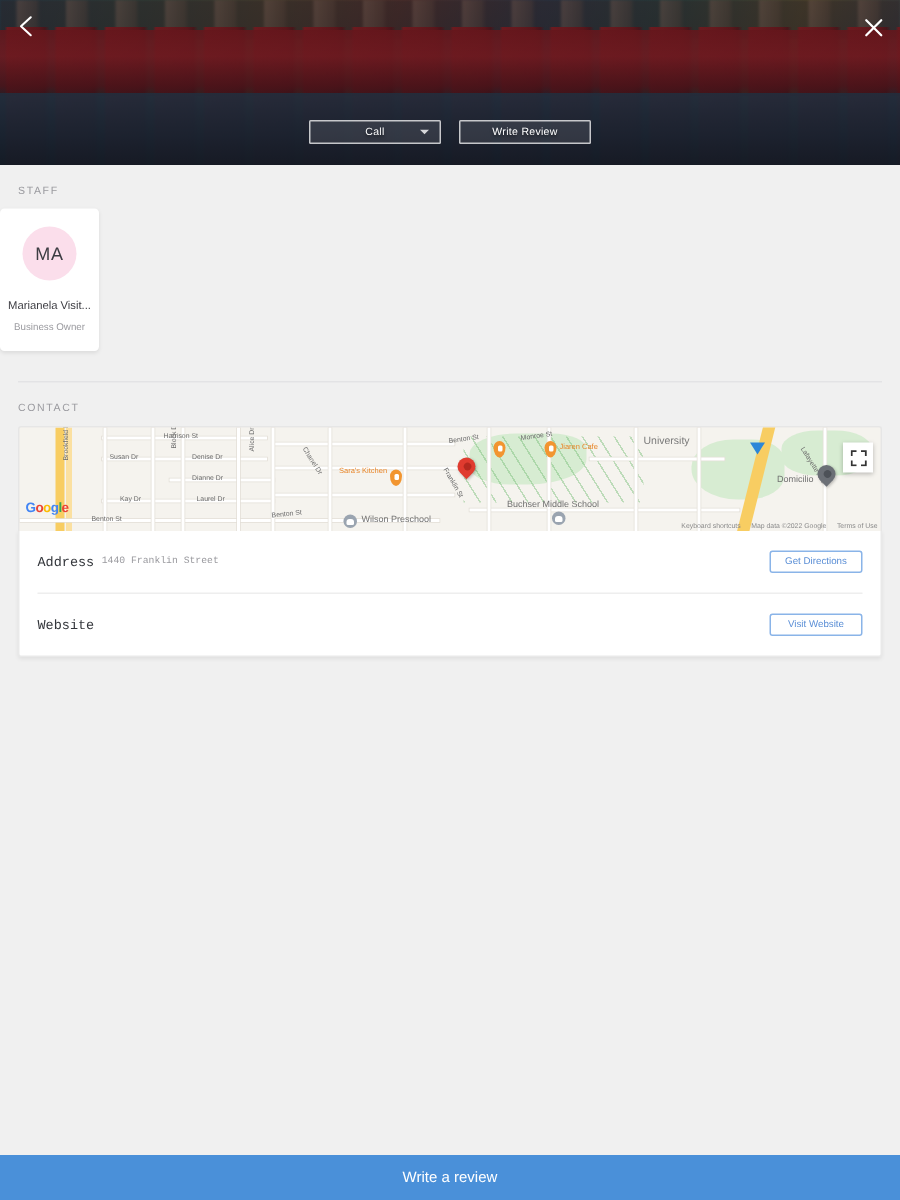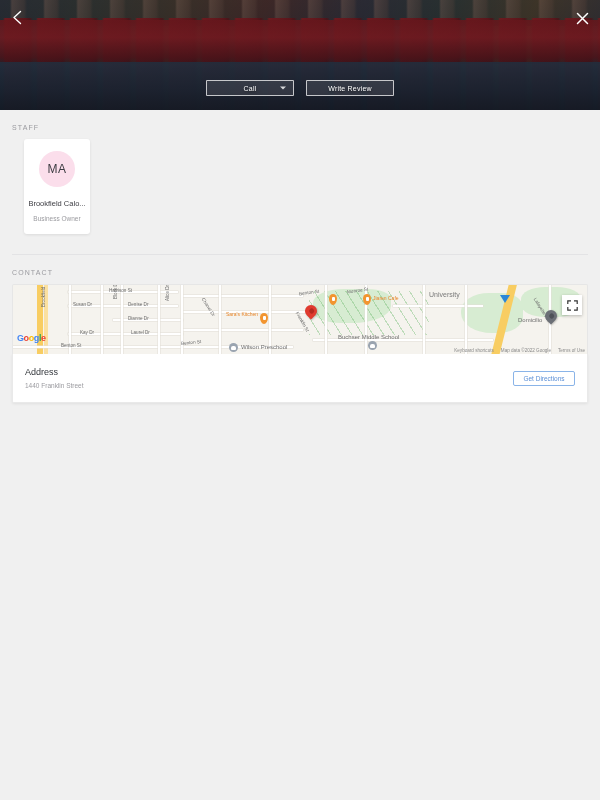--- a/index.html
+++ b/index.html
@@ -106,21 +106,21 @@
   }
 
   
   .section-label {
     font-size: 7px; letter-spacing: 1.1px; color: #9a9a9f;
     text-transform: uppercase; padding: 14px 12px 8px 12px;
   }
   .divider { height: 1px; background: #e3e3e5; margin: 0 12px; }
 
   
-  .staff-row { padding: 0 24px; display: flex; gap: 10px; }
+  .staff-row { padding: 0 0; display: flex; gap: 10px; }
   .staff-card {
     width: 66px; background: #fff; border-radius: 3px;
     box-shadow: 0 1px 3px rgba(0,0,0,0.09);
     padding: 12px 4px 12px 4px;
     display: flex; flex-direction: column; align-items: center;
     cursor: pointer;
   }
   .avatar {
     width: 36px; height: 36px; border-radius: 50%;
     background: #fbdeeb; color: #3c3c42;
@@ -247,21 +247,21 @@
     border-radius: 0 0 2px 2px;
     box-shadow: 0 1px 3px rgba(0,0,0,0.07);
     padding: 0 12px;
   }
   .contact-item {
     display: flex; align-items: center; justify-content: space-between;
     padding: 13px 0 13px 0;
     border-bottom: 1px solid #eeeeee;
   }
   .contact-item:last-child { border-bottom: none; }
-  .ci-text { display: flex; flex-direction: column; gap: 5px; }
+  .ci-text { display: flex; flex-direction: row; gap: 5px; font-family: Liberation Mono, monospace; }
   .ci-label { font-size: 9px; color: #33363b; }
   .ci-value { font-size: 6.5px; color: #9a9a9f; }
   .ci-btn {
     min-width: 62px; height: 15px; border: 1px solid #8ab4e8;
     background: #fff; color: #5b8fd6; font-size: 6.5px;
     border-radius: 2px; cursor: pointer;
     display: flex; align-items: center; justify-content: center;
   }
 
   .spacer { height: 300px; }
@@ -312,21 +312,21 @@
         <span>Write Review</span>
       </div>
     </div>
   </div>
 
   <div class="section-label">STAFF</div>
 
   <div class="staff-row">
     <div class="staff-card">
       <div class="avatar">MA</div>
-      <div class="staff-name">Brookfield Calo...</div>
+      <div class="staff-name">Marianela Visit...</div>
       <div class="staff-role">Business Owner</div>
     </div>
   </div>
 
   <div class="staff-gap"></div>
   <div class="divider"></div>
 
   <div class="section-label">CONTACT</div>
 
   <div class="contact-wrap">
@@ -418,20 +418,29 @@
 
       <div class="contact-item">
         <div class="ci-text">
           <div class="ci-label">Address</div>
           <div class="ci-value">1440 Franklin Street</div>
         </div>
         <div class="ci-btn">Get Directions</div>
       </div>
 
 
+      <div class="contact-item">
+        <div class="ci-text">
+          <div class="ci-label">Website</div>
+        </div>
+        <div class="ci-btn">Visit Website</div>
+      </div>
 
     </div>
   </div>
 
   <div class="spacer"></div>
 
+  <div class="bottom-bar">
+    <span>Write a review</span>
+  </div>
 
 </div>
 
 </body></html>

